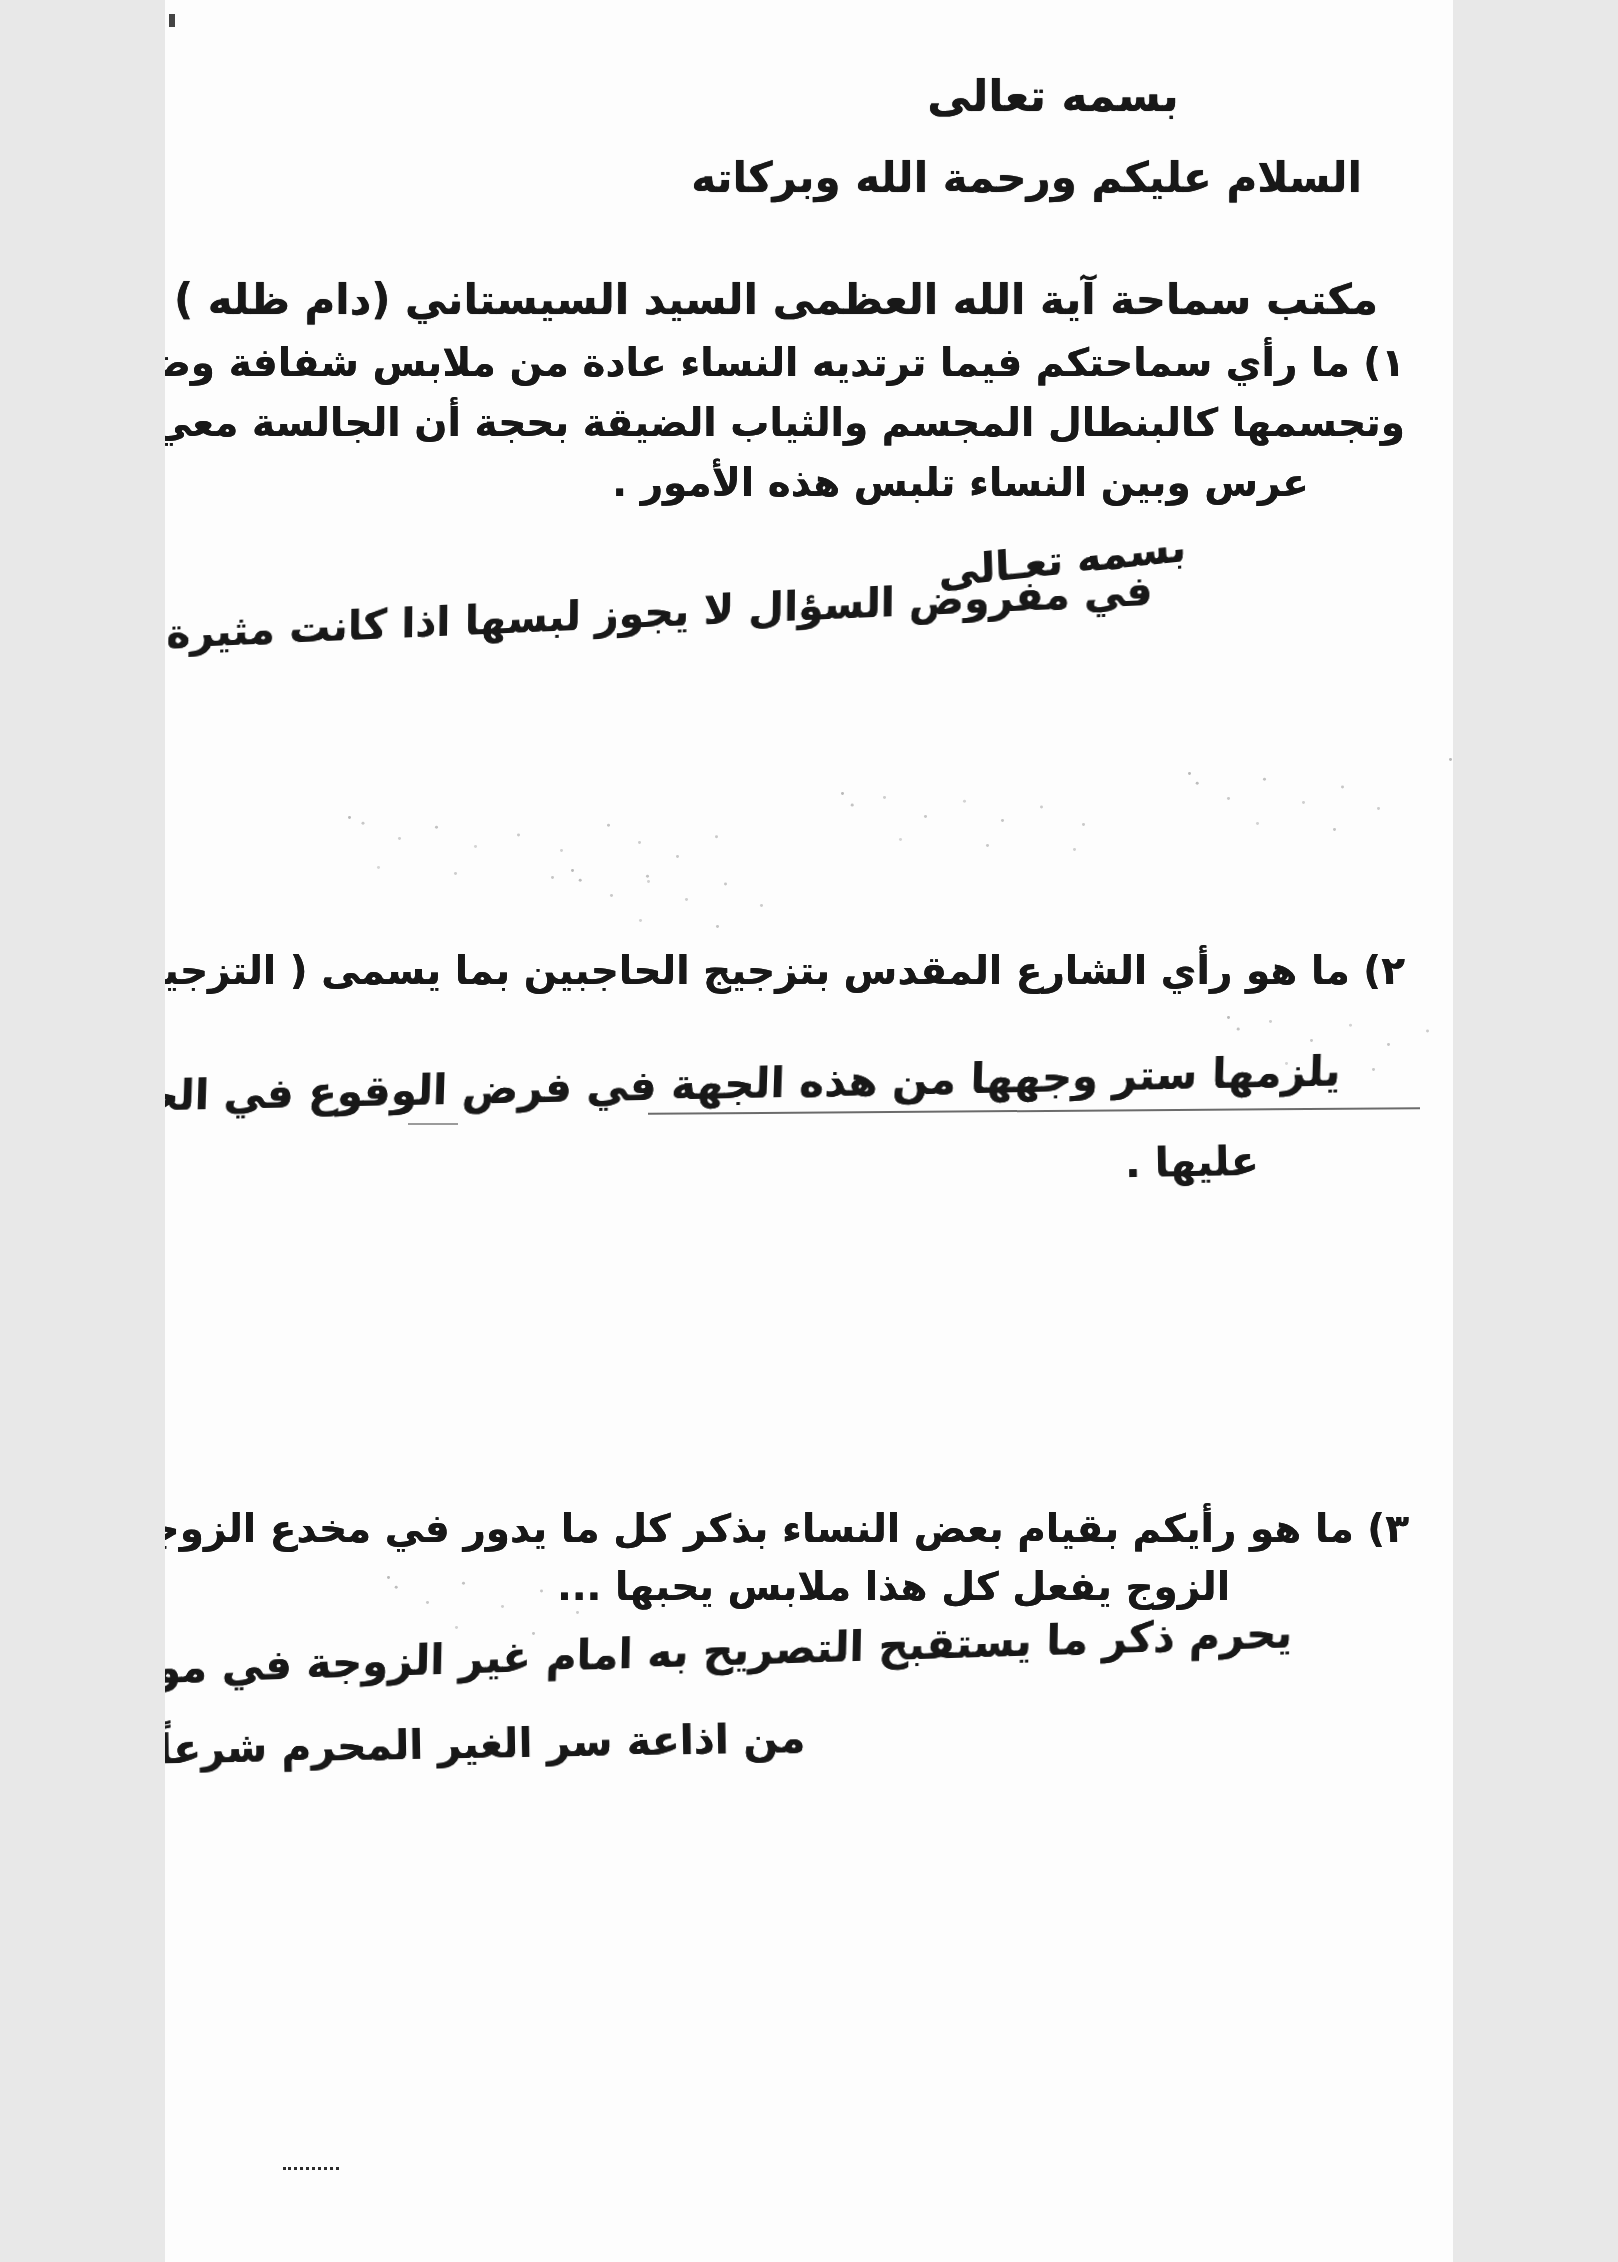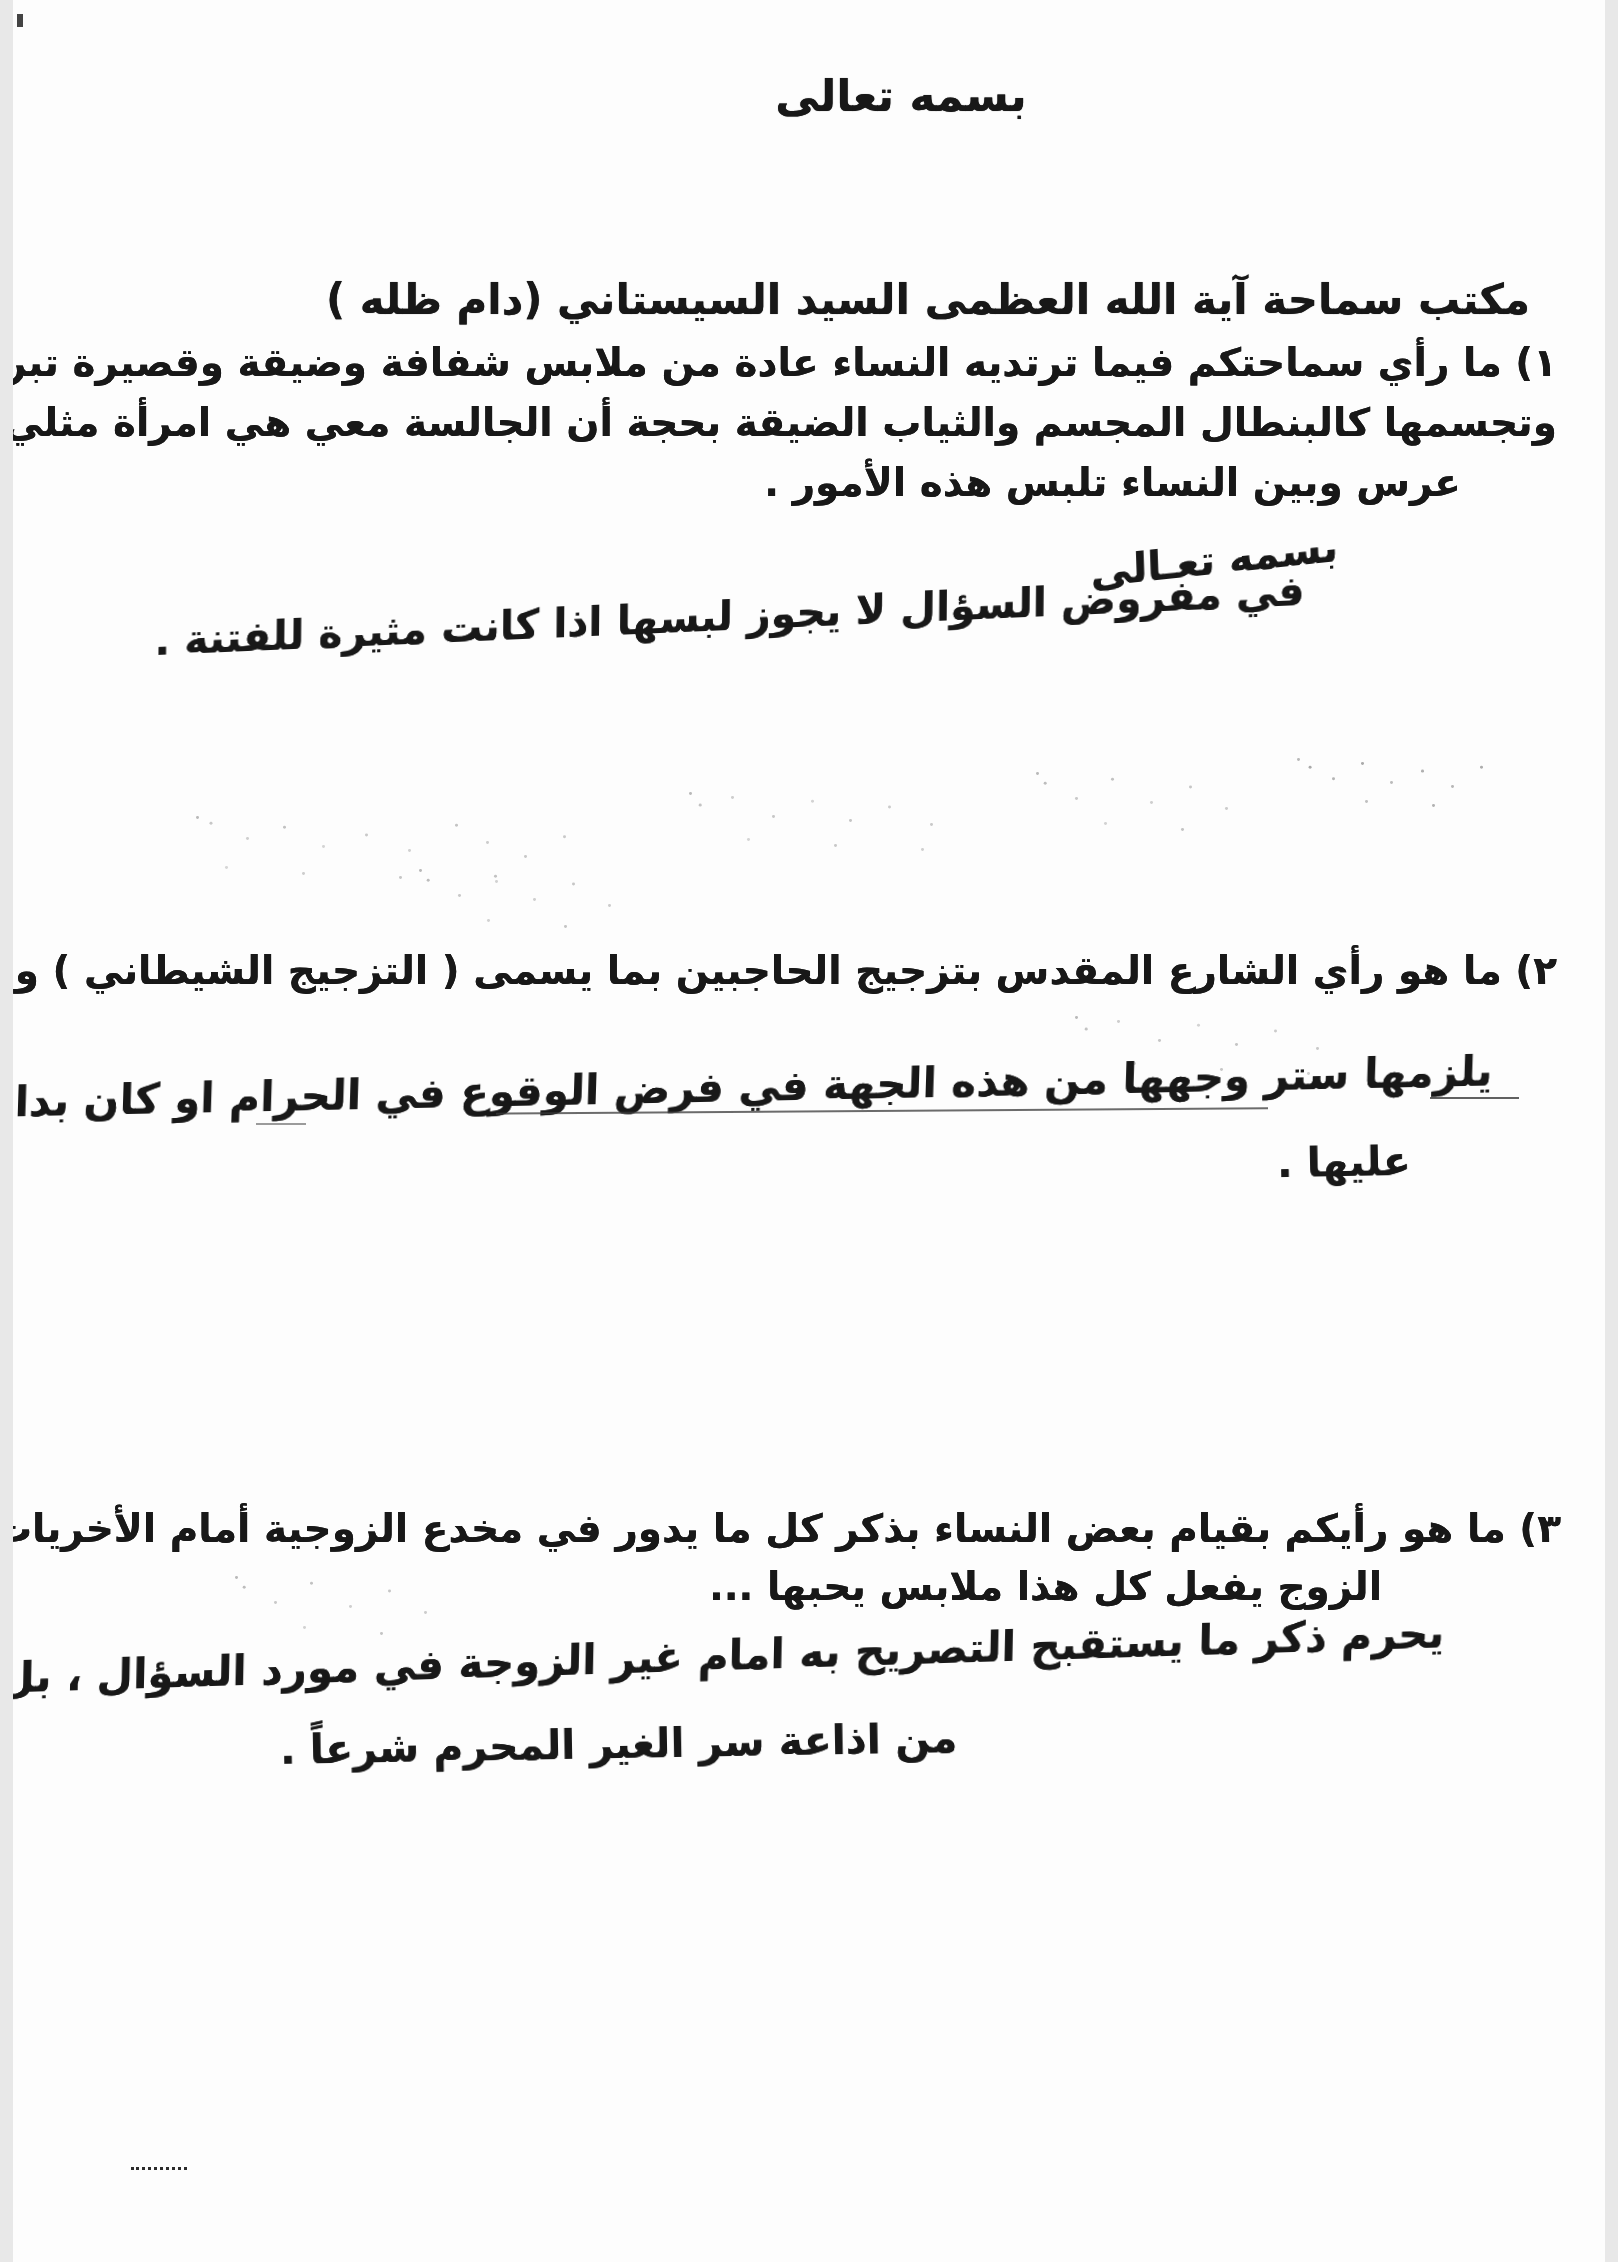--- a/index.html
+++ b/index.html
@@ -3,21 +3,21 @@
 <meta charset="utf-8">
 <style>
   html,body{
     margin:0;
     padding:0;
     background:#e8e8e8;
     font-family:"DejaVu Sans",sans-serif;
   }
   .page{
     position:relative;
-    width:1592px;
+    width:1288px;
     height:2262px;
     margin:0 auto;
     background:#fdfdfd;
     overflow:hidden;
     color:#1b1b1b;
   }
   .line{
     position:absolute;
     white-space:nowrap;
     direction:rtl;
@@ -70,20 +70,21 @@
   .noise-c{box-shadow:7.7px 9.7px 0 #bdbdbd,39px 25px 0 #c9c9c9,75px 5.8px 0 #c2c2c2,114px 29px 0 #cfcfcf,153px 13.5px 0 #c6c6c6,189px 35px 0 #cccccc,68px 50px 0 #d2d2d2,145px 56px 0 #c4c4c4;}
   .noise-d{box-shadow:11.6px 7.7px 0 #a9a9a9,35px 19.3px 0 #b4b4b4,64px 3.9px 0 #ababab,93px 23px 0 #bcbcbc,124px 11.6px 0 #b0b0b0,154px 27px 0 #b7b7b7,183px 7.7px 0 #adadad,68px 42px 0 #c0c0c0,135px 46px 0 #b2b2b2;}
 </style>
 </head>
 <body>
 
 <div class="page">
 
   <div class="line typed-head" style="top:70px; left:743px; width:290px; text-align:center; font-size:44px;">بسمه تعالى</div>
 
+  <div class="line typed-head" style="top:153px; right:91px;">السلام عليكم ورحمة الله وبركاته</div>
 
   <div class="line typed-head" style="top:247px; right:75px;margin-top:28px;">مكتب سماحة آية الله العظمى السيد السيستاني (دام ظله )</div>
 
   <div class="line typed" style="top:340px; right:48px;">١) ما رأي سماحتكم فيما ترتديه النساء عادة من ملابس شفافة وضيقة وقصيرة تبرز لون البشرة</div>
   <div class="line typed" style="top:400px; right:48px;">وتجسمها كالبنطال المجسم والثياب الضيقة بحجة أن الجالسة معي هي امرأة مثلي أو عند ذهابها إلى</div>
   <div class="line typed" style="top:460px; right:144px;">عرس وبين النساء تلبس هذه الأمور .</div>
 
   <div class="line hand" style="top:537px; right:266px; transform:rotate(-6deg) skewX(-4deg);">بسمه تعـالى</div>
   <div class="line hand" style="top:593px; right:300px; transform:rotate(-2.5deg) skewX(-3deg);">في مفروض السؤال لا يجوز لبسها اذا كانت مثيرة للفتنة .</div>
 

